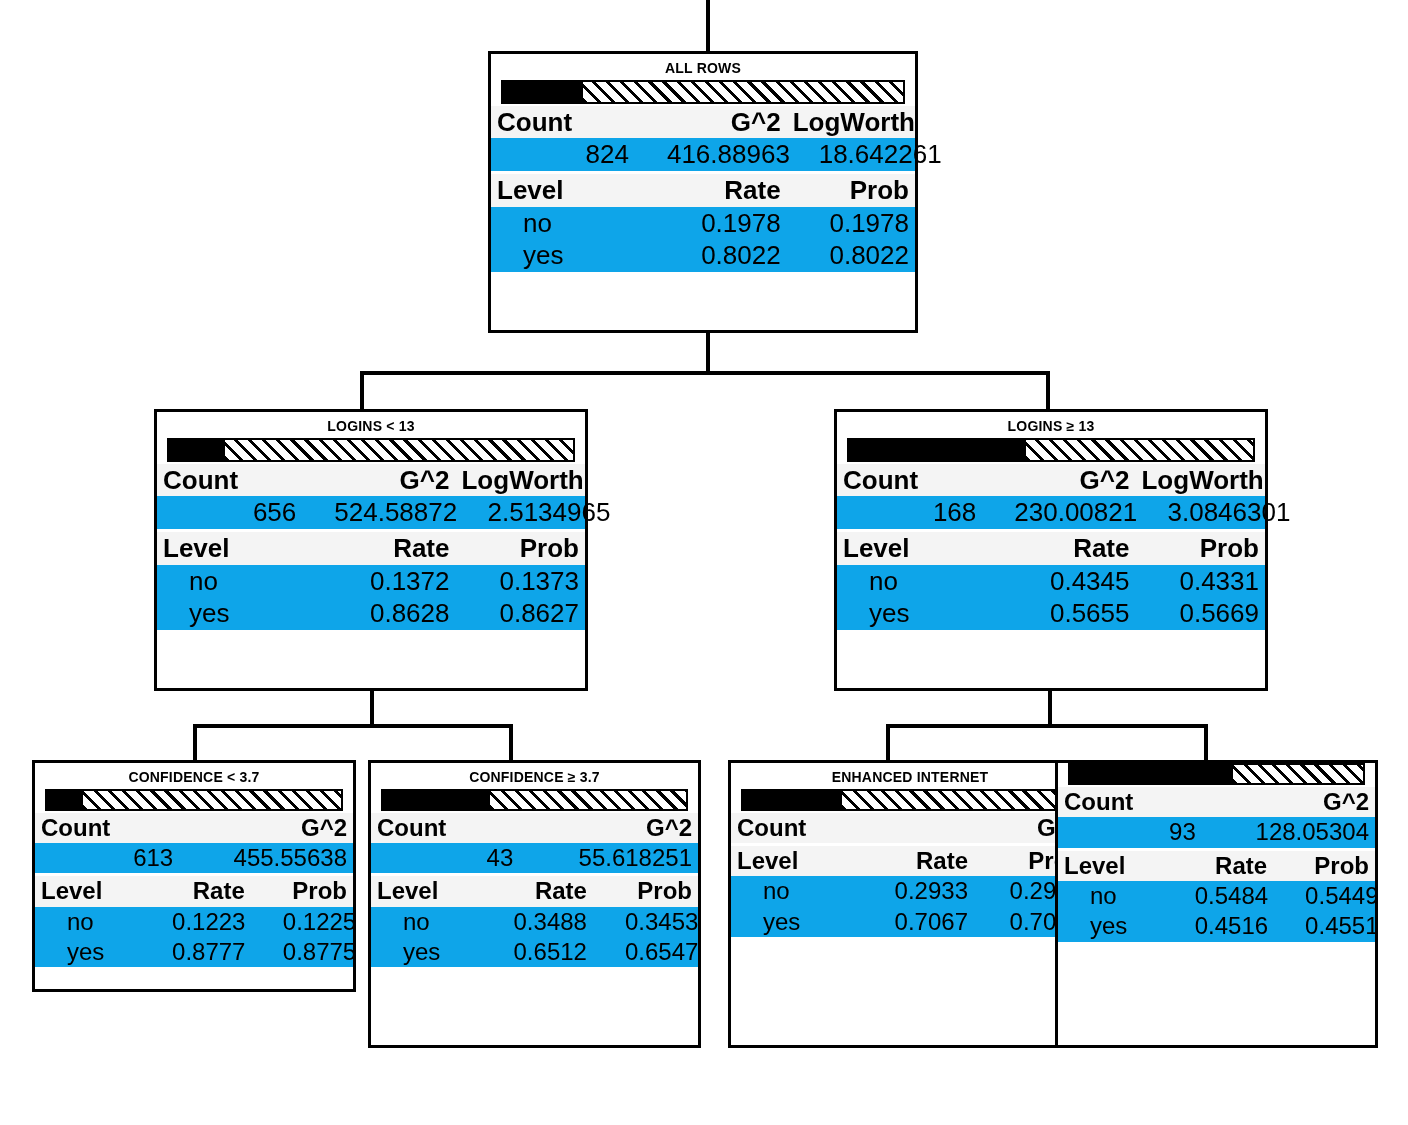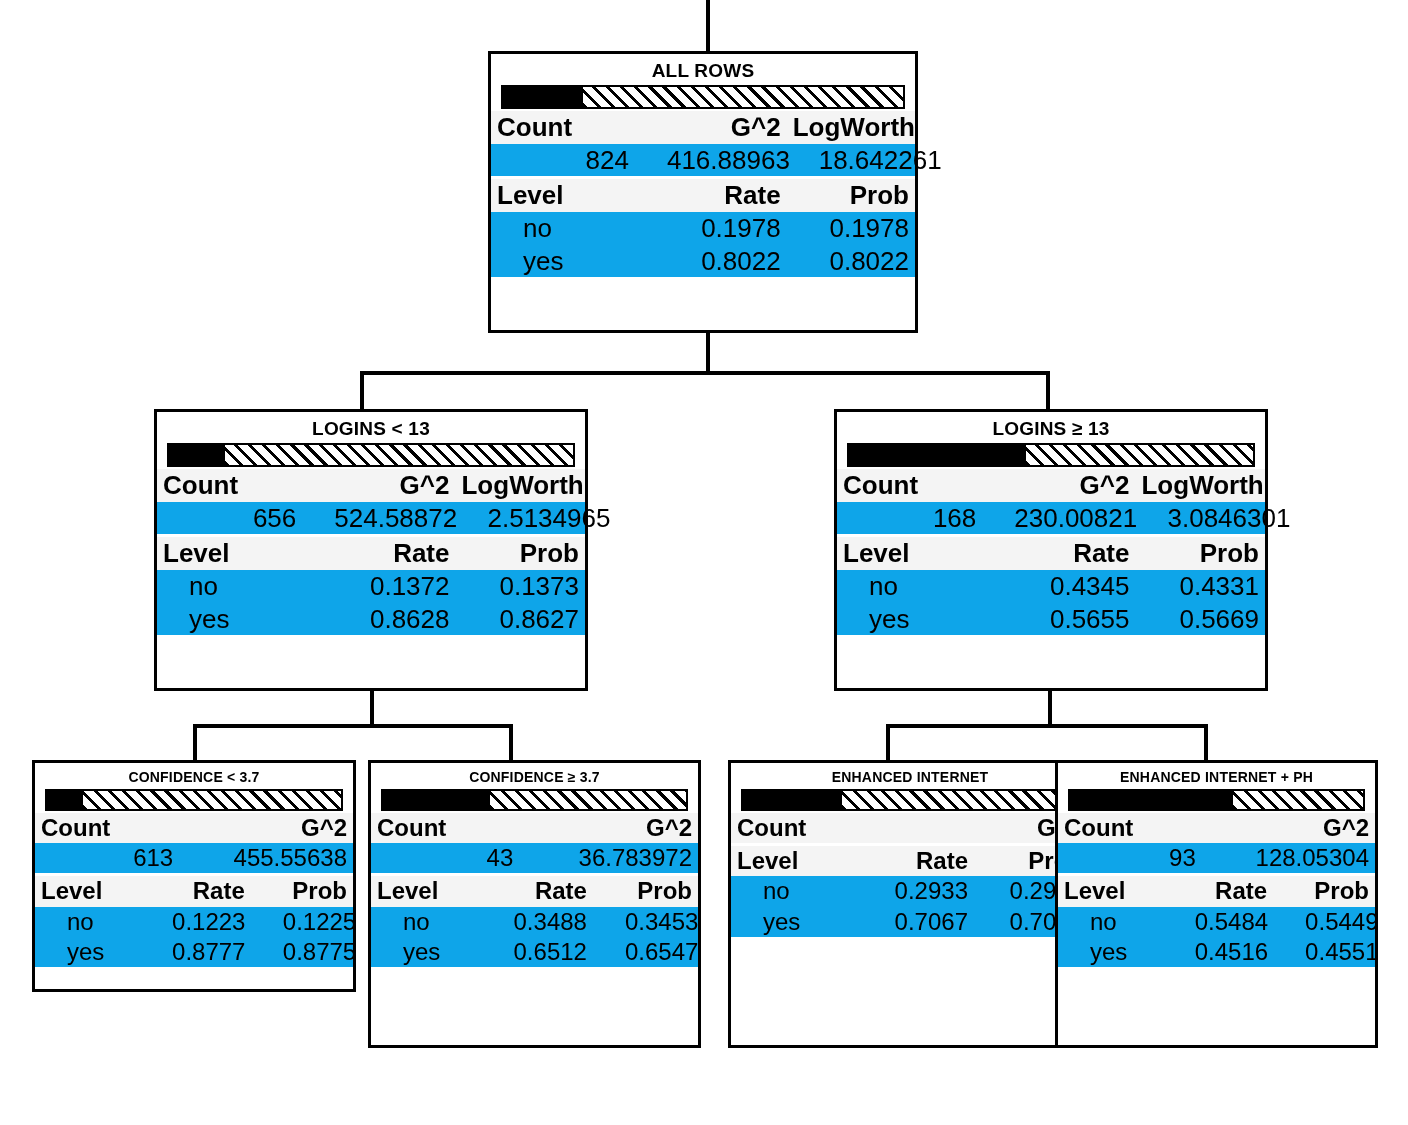--- a/index.html
+++ b/index.html
@@ -16,21 +16,21 @@
 
   
   .node{
     position:absolute;
     box-sizing:border-box;
     border:3px solid #000000;
     background:#ffffff;
     padding:0;
   }
   .node-title{
-    font-size:19px;
+    font-size:14px;
     font-weight:bold;
     text-align:center;
     letter-spacing:.2px;
     padding:7px 0 4px 0;
     line-height:1.05;
     white-space:nowrap;
   }
   
   .bar{
     position:relative;
@@ -277,21 +277,21 @@
       <div class="bar-hatch" style="width: 65.12%;"></div>
     </div>
     <table class="stats">
       <tbody>
           <tr class="hdr">
         <td class="a-l" style="width:45%">Count</td>
         <td class="a-r" style="width:55%">G^2</td>
       </tr>
       <tr class="val">
         <td class="a-r">43</td>
-        <td class="a-r">36.783972</td>
+        <td class="a-r">55.618251</td>
       </tr>
     </tbody>
       </table>
     <div class="spacer"></div>
     <table class="stats">
       <tbody>
           <tr class="hdr">
         <td class="a-l" style="width:33%">Level</td>
         <td class="a-r" style="width:35%">Rate</td>
         <td class="a-r" style="width:32%">Prob</td>
@@ -340,21 +340,20 @@
       <tr class="val">
         <td class="a-l">yes</td>
         <td class="a-r">0.7067</td>
         <td class="a-r">0.7076</td>
       </tr>
     </tbody>
       </table>
   </div>
 
   <div class="node n-leaf" style="left:1055px;top:760px;width:323px;height:288px;">
-    <div class="node-title">ENHANCED INTERNET + PH</div>
     <div class="bar">
       <div class="bar-black" style="width: 54.84%;"></div>
       <div class="bar-hatch" style="width: 45.16%;"></div>
     </div>
     <table class="stats">
       <tbody>
           <tr class="hdr">
         <td class="a-l" style="width:45%">Count</td>
         <td class="a-r" style="width:55%">G^2</td>
       </tr>

